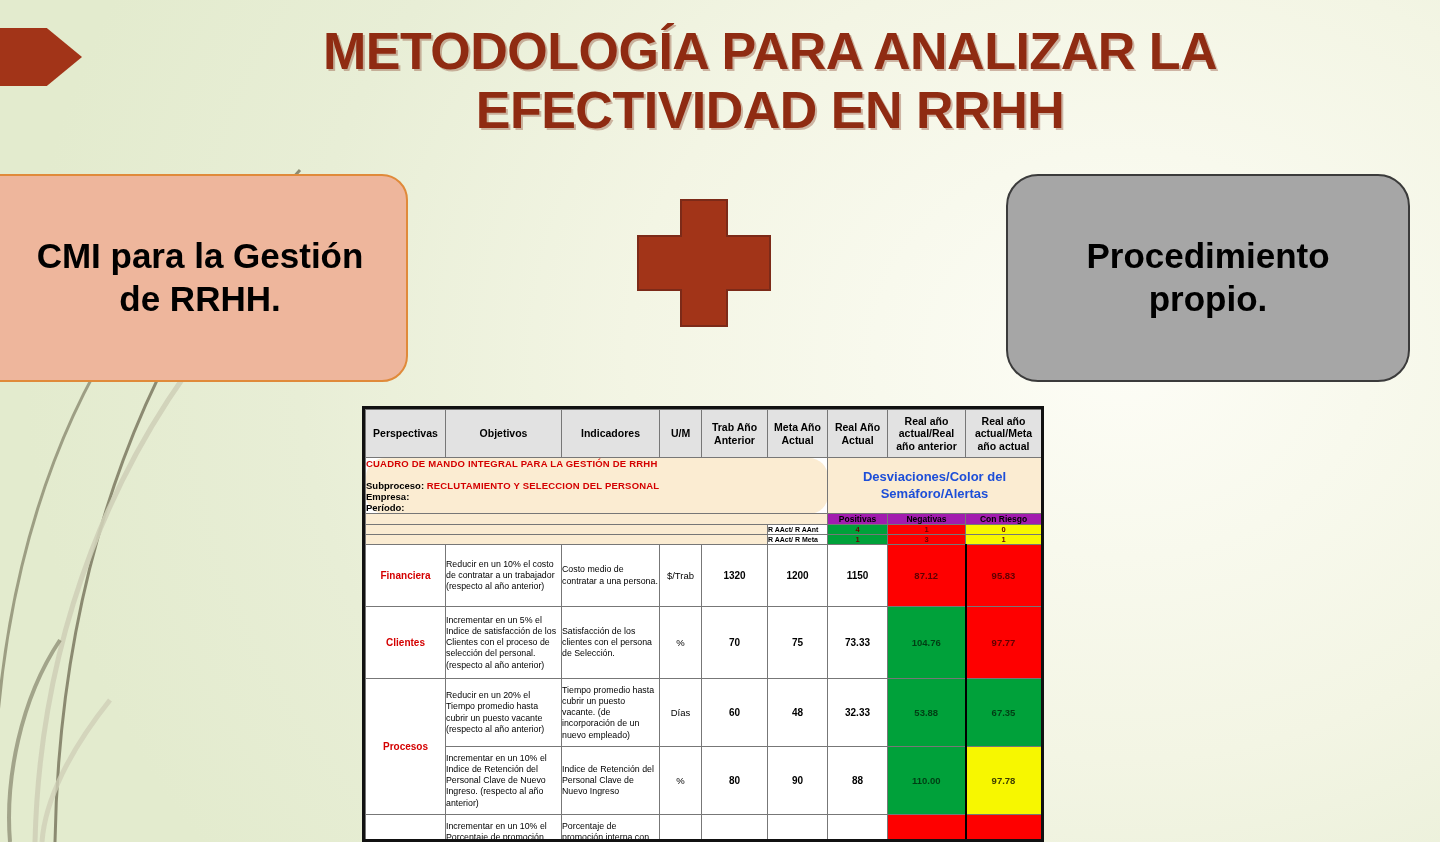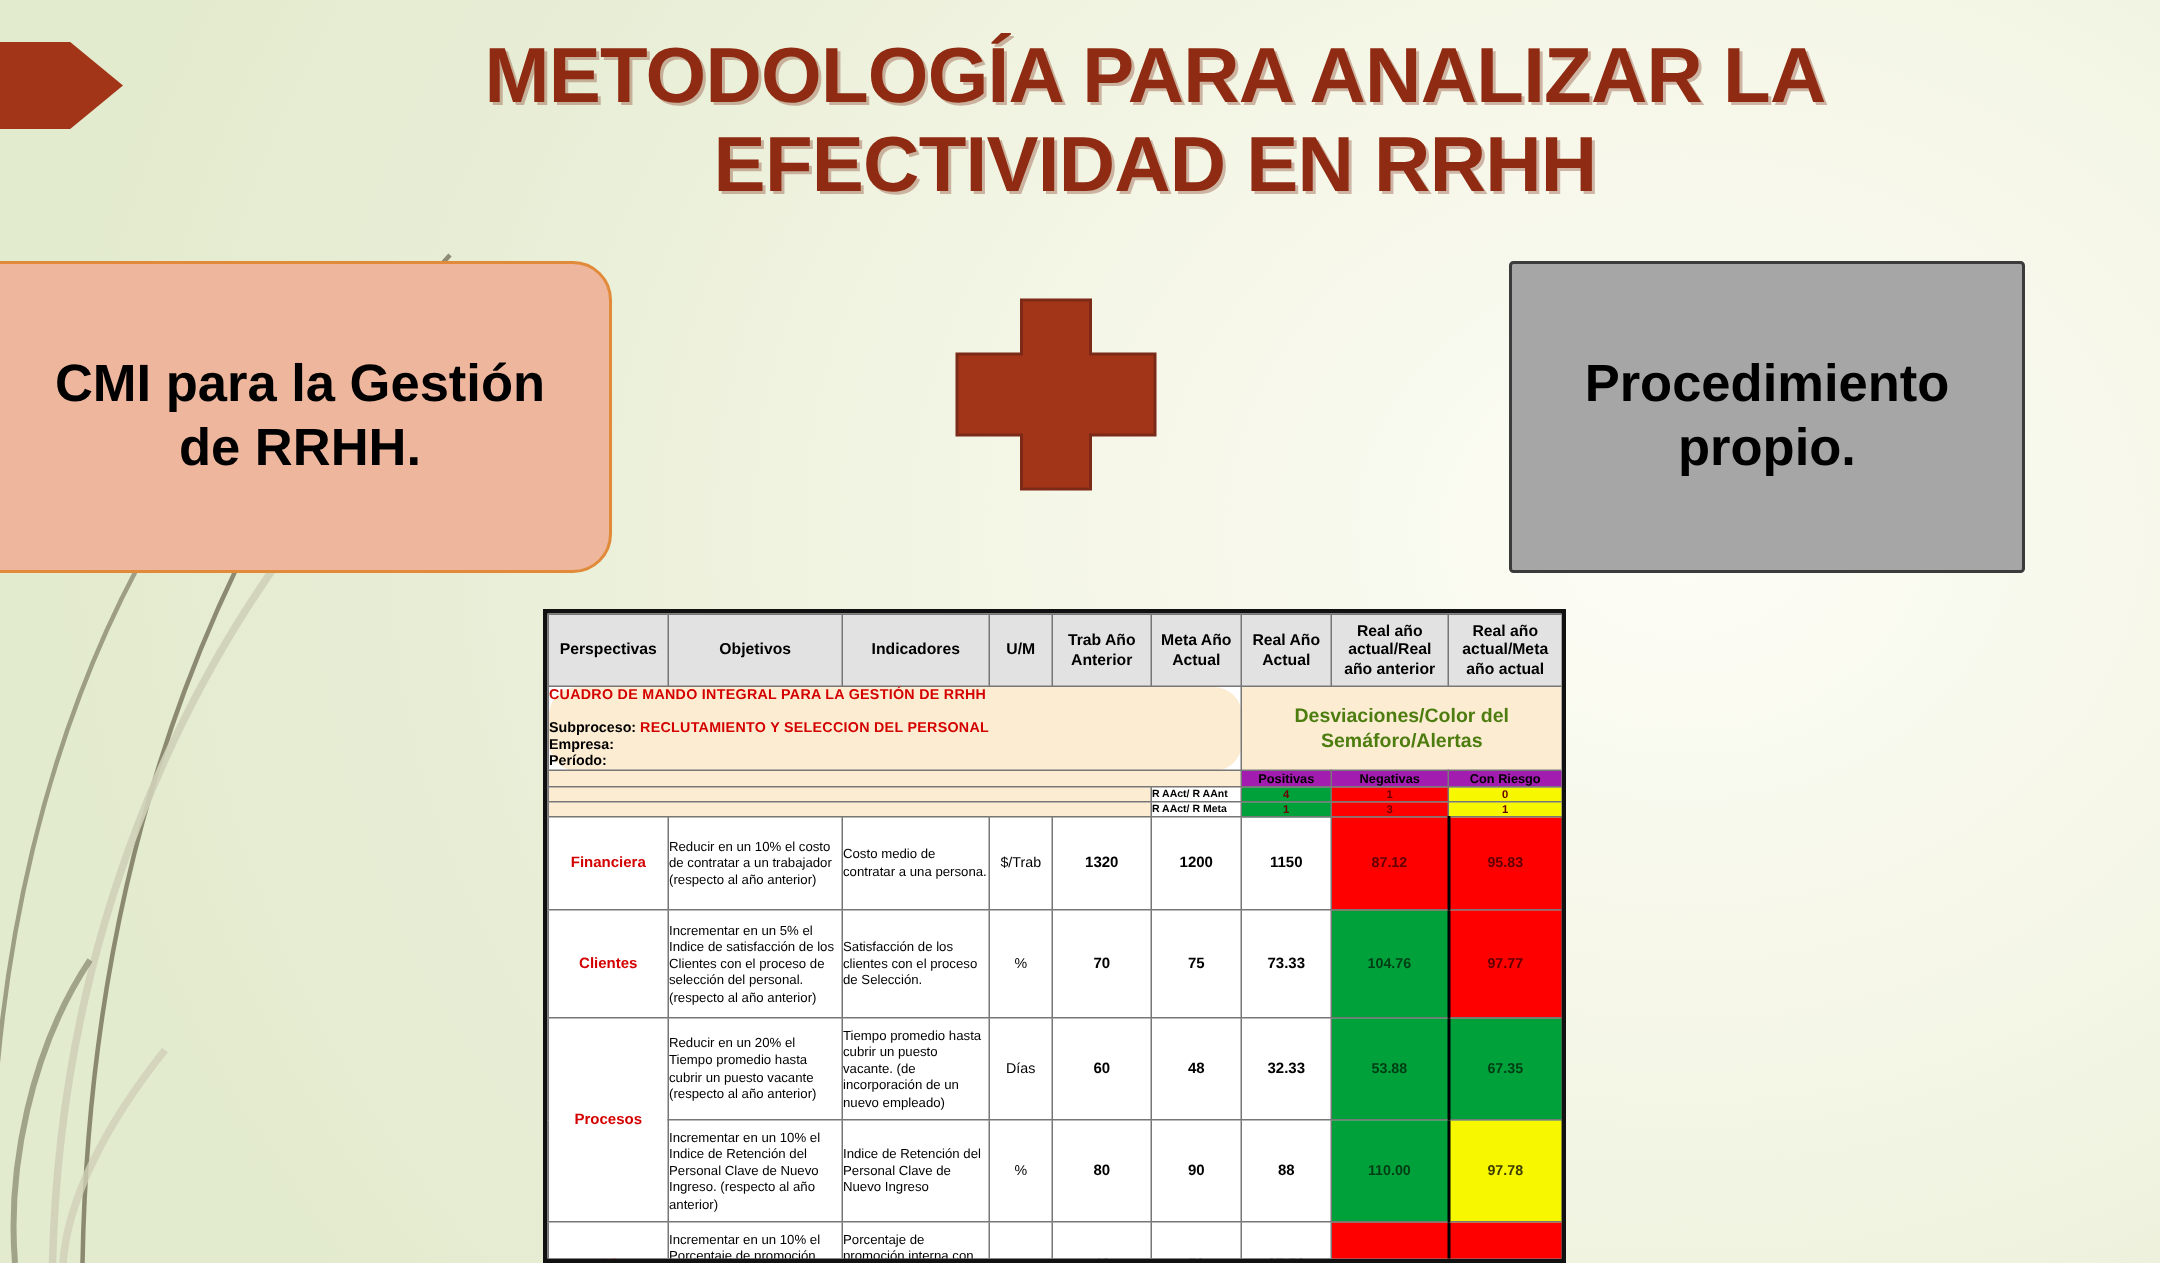--- a/index.html
+++ b/index.html
@@ -37,24 +37,24 @@
     display:flex;align-items:center;justify-content:center;
     box-sizing:border-box;
   }
   .left-box .txt{
     font-size:35px;font-weight:bold;color:#000;line-height:1.22;text-align:center;
     padding:0 26px;
   }
 
   
   .right-box{
-    position:absolute;left:1006px;top:174px;width:344px;height:208px;
+    position:absolute;left:1006px;top:174px;width:404px;height:208px;
     background:#a6a6a6;
     border:2px solid #3b3b3b;
-    border-radius:3px;
+    border-radius:32px;
     display:flex;align-items:center;justify-content:center;
     box-sizing:border-box;
   }
   .right-box .txt{
     font-size:35px;font-weight:bold;color:#000;line-height:1.22;text-align:center;
     padding:0 20px;
   }
 
   
   .plus{
@@ -78,21 +78,21 @@
   }
 
   .bannerband{background:#fbecd2;}
   .banner-left{
     padding:4px 6px 4px 8px;vertical-align:top;border-radius:19px;
   }
   .ttl-red{color:#d40000;font-weight:bold;font-size:9.5px;letter-spacing:.2px;}
   .lbl-blk{color:#000;font-weight:bold;font-size:9.5px;}
   .sub-line{margin-top:11px;font-size:9.5px;font-weight:bold;}
   .desv-head{
-    text-align:center;font-weight:bold;font-size:13px;color:#4d7c0f;line-height:1.25;
+    text-align:center;font-weight:bold;font-size:13px;color:#1d4ed8;line-height:1.25;
     padding:4px 2px;
   }
   .dv-col{
     text-align:center;font-weight:bold;font-size:8.5px;color:#000;background:#a21caf;
     padding:1px 0;
   }
   .dv-rowlabel{
     font-size:7px;font-weight:bold;color:#000;text-align:left;padding-left:2px;background:#fff;
     white-space:nowrap;
   }
@@ -224,21 +224,21 @@
         <td class="um">$/Trab</td>
         <td class="num">1320</td>
         <td class="num">1200</td>
         <td class="num">1150</td>
         <td class="dev r">87.12</td>
         <td class="dev r">95.83</td>
       </tr>
       <tr style="height:72px">
         <td class="persp">Clientes</td>
         <td class="obj">Incrementar en un 5% el Indice de satisfacción de los Clientes con el proceso de selección del personal. (respecto al año anterior)</td>
-        <td class="ind">Satisfacción de los clientes con el proceso de Selección.</td>
+        <td class="ind">Satisfacción de los clientes con el persona de Selección.</td>
         <td class="um">%</td>
         <td class="num">70</td>
         <td class="num">75</td>
         <td class="num">73.33</td>
         <td class="dev g">104.76</td>
         <td class="dev r">97.77</td>
       </tr>
       <tr style="height:68px">
         <td class="persp" rowspan="2">Procesos</td>
         <td class="obj">Reducir en un 20% el Tiempo promedio hasta cubrir un puesto vacante (respecto al año anterior)</td>

